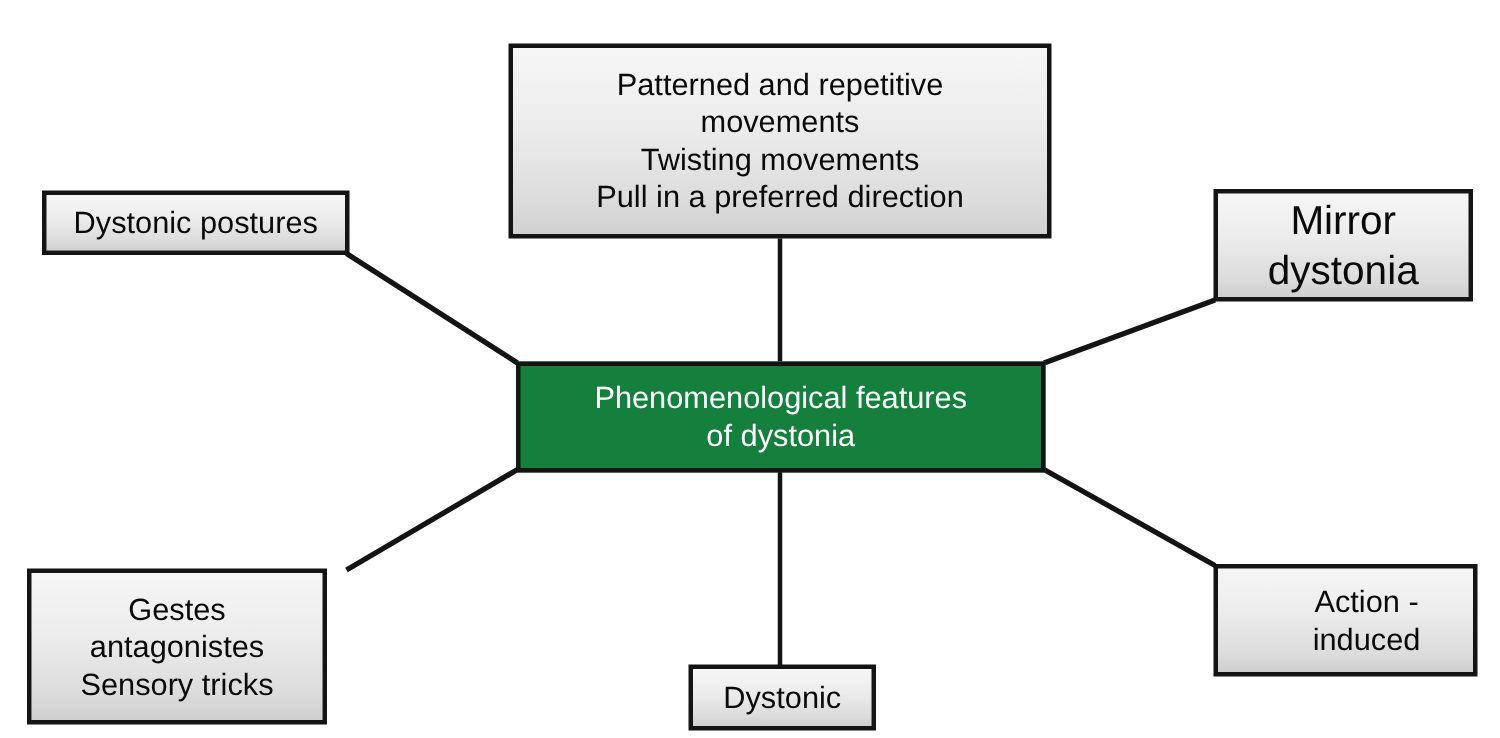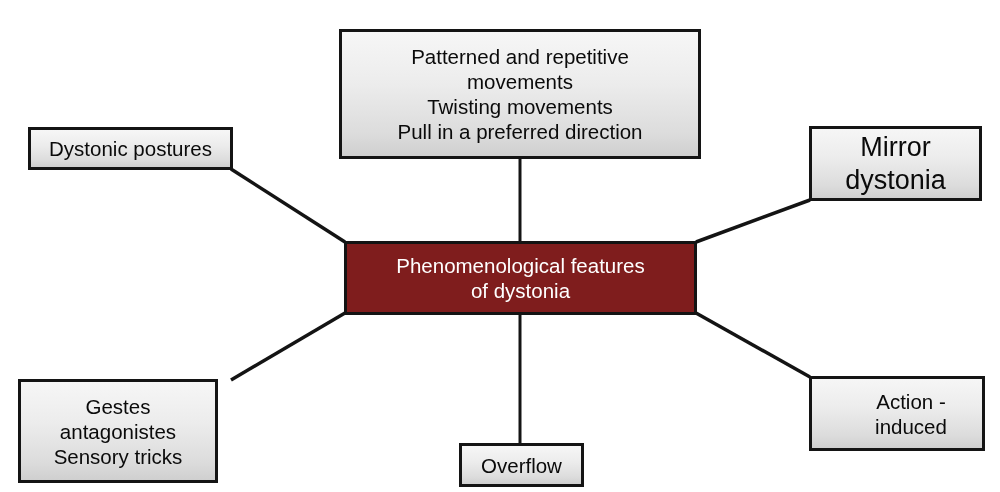--- a/index.html
+++ b/index.html
@@ -33,21 +33,21 @@
     justify-content: center;
     text-align: center;
     line-height: 1.22;
     z-index: 5;
   }
   .node-gray {
     background: linear-gradient(to bottom, #f6f6f6 0%, #ececec 42%, #dcdcdc 82%, #cfcfcf 100%);
     color: #0a0a0a;
   }
   .node-accent {
-    background: #7f1d1d;
+    background: #15803d;
     color: #ffffff;
   }
   .node-label {
     display: block;
     white-space: pre-line;
     padding: 0 6px;
   }
   #node-top {
     left: 339px;  top: 29px;  width: 362px; height: 130px;
     font-size: 20.5px;
@@ -113,21 +113,21 @@
 antagonistes
 Sensory tricks</span>
   </div>
 
   <div class="node node-gray" id="node-action-induced">
     <span class="node-label">Action -
 induced</span>
   </div>
 
   <div class="node node-gray" id="node-overflow">
-    <span class="node-label">Overflow</span>
+    <span class="node-label">Dystonic</span>
   </div>
 
   <div class="node node-accent" id="node-center">
     <span class="node-label">Phenomenological features
 of dystonia</span>
   </div>
 
 </div>
 
 </body></html>

